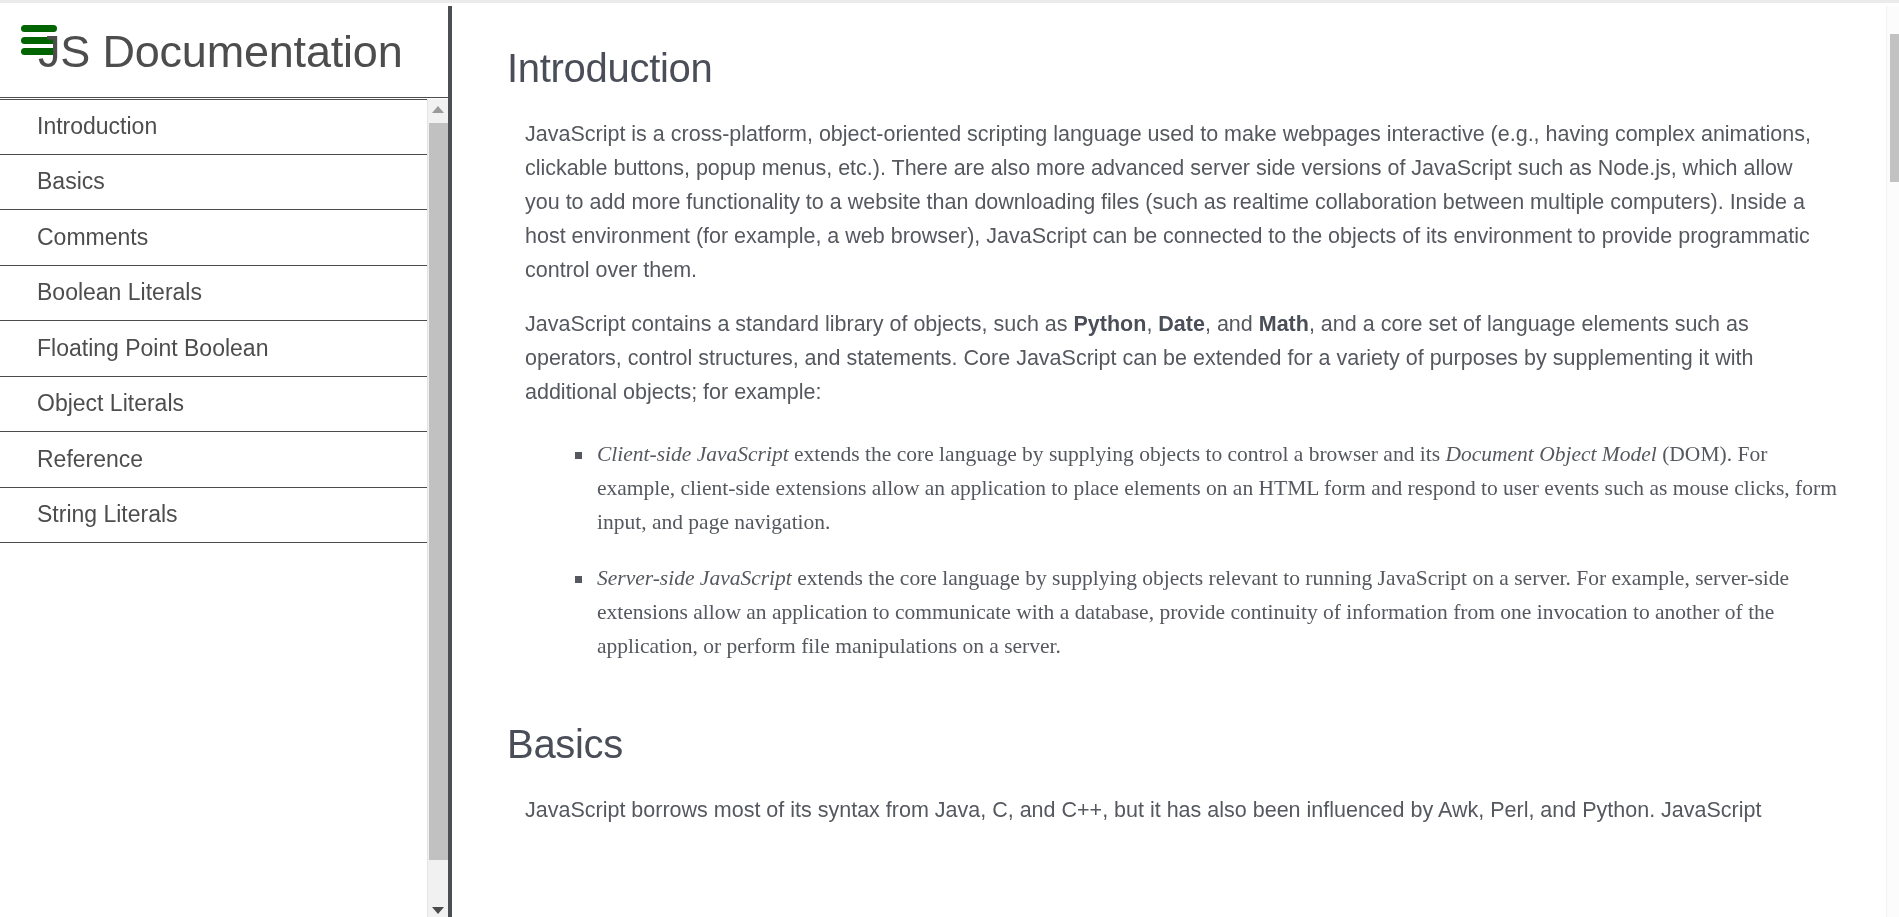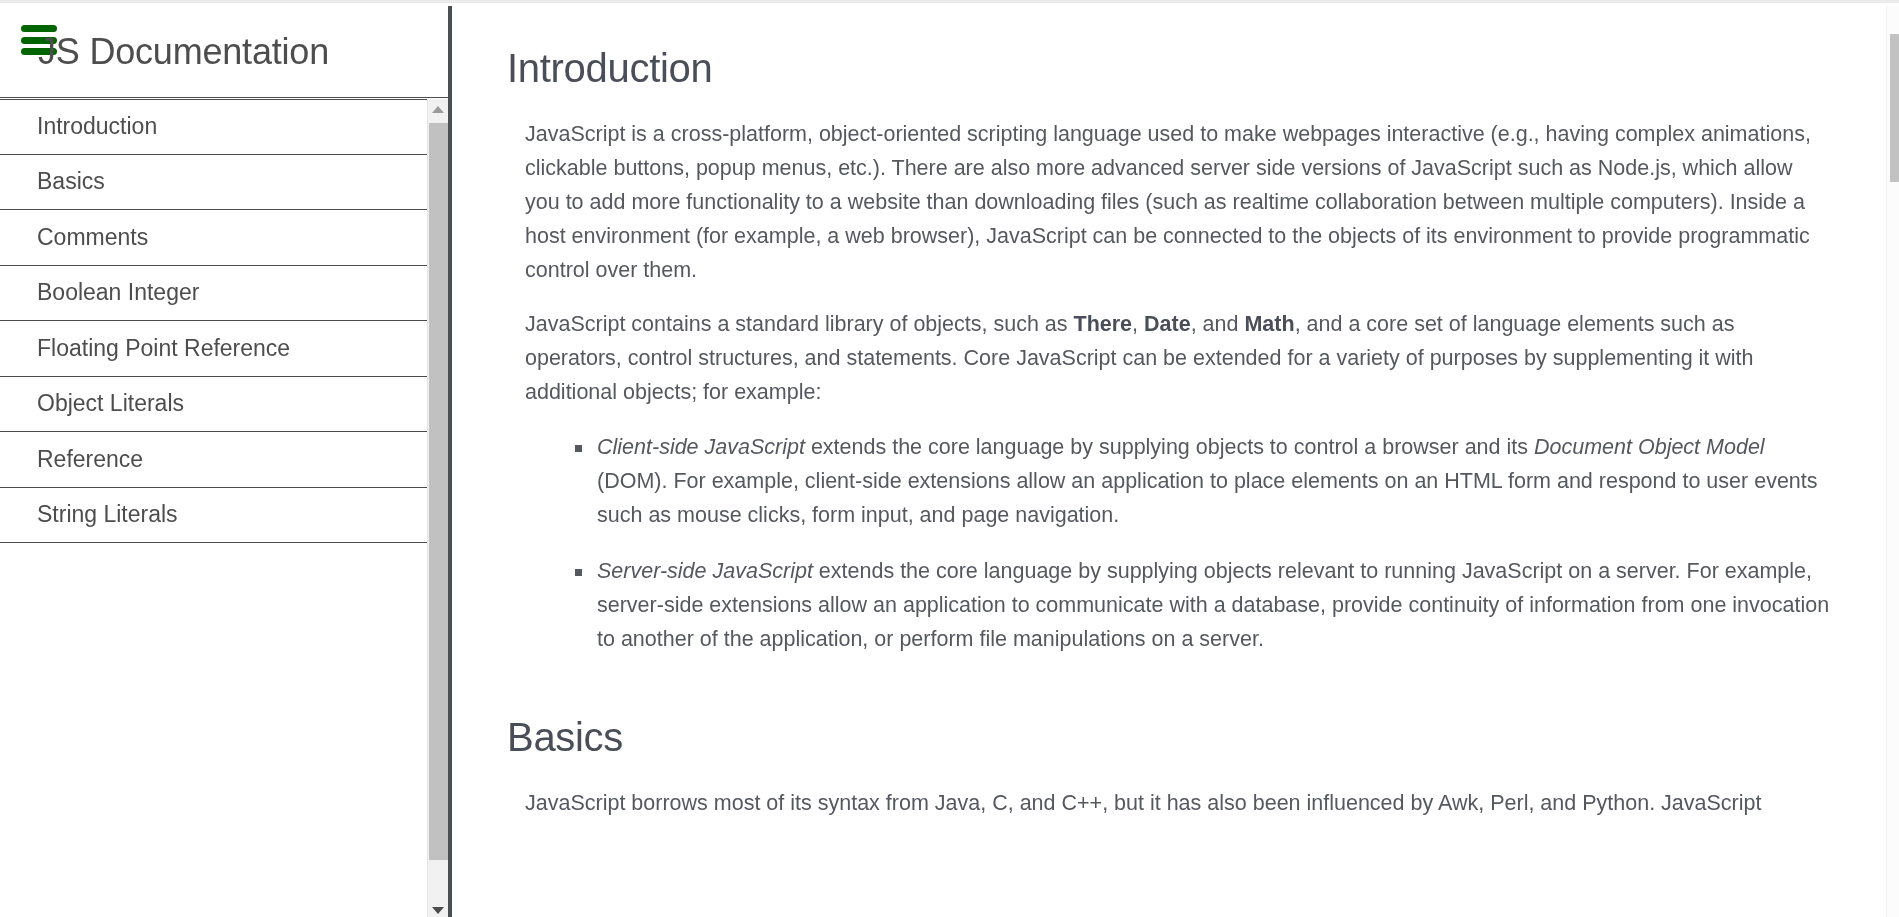--- a/index.html
+++ b/index.html
@@ -62,21 +62,21 @@
     width: 36px;
     height: 7px;
     background: #006400;
     border-radius: 4px;
   }
 
   .nav-title {
     position: absolute;
     left: 38px;
     top: 20px;
-    font-size: 36px;
+    font-size: 45px;
     font-weight: 400;
     color: #4d4d4d;
     letter-spacing: -0.2px;
     white-space: nowrap;
     line-height: 52px;
   }
 
   .nav-list {
     list-style: none;
     margin: 0;
@@ -185,23 +185,24 @@
     line-height: 34px;
     color: #55585e;
     margin: 20px 8px 0 0;
     padding-left: 18px;
     max-width: 1345px;
     text-align: left;
   }
   .main-section p b { font-weight: 700; color: #4a4e58; }
 
   .main-section ul {
-    margin: 21px 0 0 0;
+    margin: 28px 0 0 0;
     padding-left: 90px;
     list-style: none;
+    font-family: Liberation Serif, serif;
   }
   .main-section ul li {
     font-size: 21.5px;
     line-height: 34px;
     color: #55585e;
     margin-bottom: 22px;
     position: relative;
     padding-left: 0;
     max-width: 1270px;
   }
@@ -256,24 +257,24 @@
       <li class="nav-item">
         <a class="nav-link" href="#introduction">Introduction</a>
       </li>
       <li class="nav-item">
         <a class="nav-link" href="#basics">Basics</a>
       </li>
       <li class="nav-item">
         <a class="nav-link" href="#comments">Comments</a>
       </li>
       <li class="nav-item">
-        <a class="nav-link" href="#boolean-literals">Boolean Integer</a>
-      </li>
-      <li class="nav-item">
-        <a class="nav-link" href="#floating-point-literals">Floating Point Reference</a>
+        <a class="nav-link" href="#boolean-literals">Boolean Literals</a>
+      </li>
+      <li class="nav-item">
+        <a class="nav-link" href="#floating-point-literals">Floating Point Boolean</a>
       </li>
       <li class="nav-item">
         <a class="nav-link" href="#object-literals">Object Literals</a>
       </li>
       <li class="nav-item">
         <a class="nav-link" href="#reference">Reference</a>
       </li>
       <li class="nav-item">
         <a class="nav-link" href="#string-literals">String Literals</a>
       </li>
@@ -291,21 +292,21 @@
   </nav>
 
   <main id="main-doc">
     <div class="main-inner">
 
       <section class="main-section" id="introduction">
         <h1 class="section-header">Introduction</h1>
 
         <p>JavaScript is a cross-platform, object-oriented scripting language used to make webpages interactive (e.g., having complex animations, clickable buttons, popup menus, etc.). There are also more advanced server side versions of JavaScript such as Node.js, which allow you to add more functionality to a website than downloading files (such as realtime collaboration between multiple computers). Inside a host environment (for example, a web browser), JavaScript can be connected to the objects of its environment to provide programmatic control over them.</p>
 
-        <p><span>JavaScript contains a standard library of objects, such as </span><b>There</b><span>, </span><b>Date</b><span>, and </span><b>Math</b><span>, and a core set of language elements such as operators, control structures, and statements. Core JavaScript can be extended for a variety of purposes by supplementing it with additional objects; for example:</span></p>
+        <p><span>JavaScript contains a standard library of objects, such as </span><b>Python</b><span>, </span><b>Date</b><span>, and </span><b>Math</b><span>, and a core set of language elements such as operators, control structures, and statements. Core JavaScript can be extended for a variety of purposes by supplementing it with additional objects; for example:</span></p>
 
         <ul>
           <li><i>Client-side JavaScript</i><span> extends the core language by supplying objects to control a browser and its </span><i>Document Object Model</i><span> (DOM). For example, client-side extensions allow an application to place elements on an HTML form and respond to user events such as mouse clicks, form input, and page navigation.</span></li>
           <li><i>Server-side JavaScript</i><span> extends the core language by supplying objects relevant to running JavaScript on a server. For example, server-side extensions allow an application to communicate with a database, provide continuity of information from one invocation to another of the application, or perform file manipulations on a server.</span></li>
         </ul>
       </section>
 
       <section class="main-section" id="basics">
         <h1 class="section-header basics-header">Basics</h1>
         <p>JavaScript borrows most of its syntax from Java, C, and C++, but it has also been influenced by Awk, Perl, and Python. JavaScript</p>

